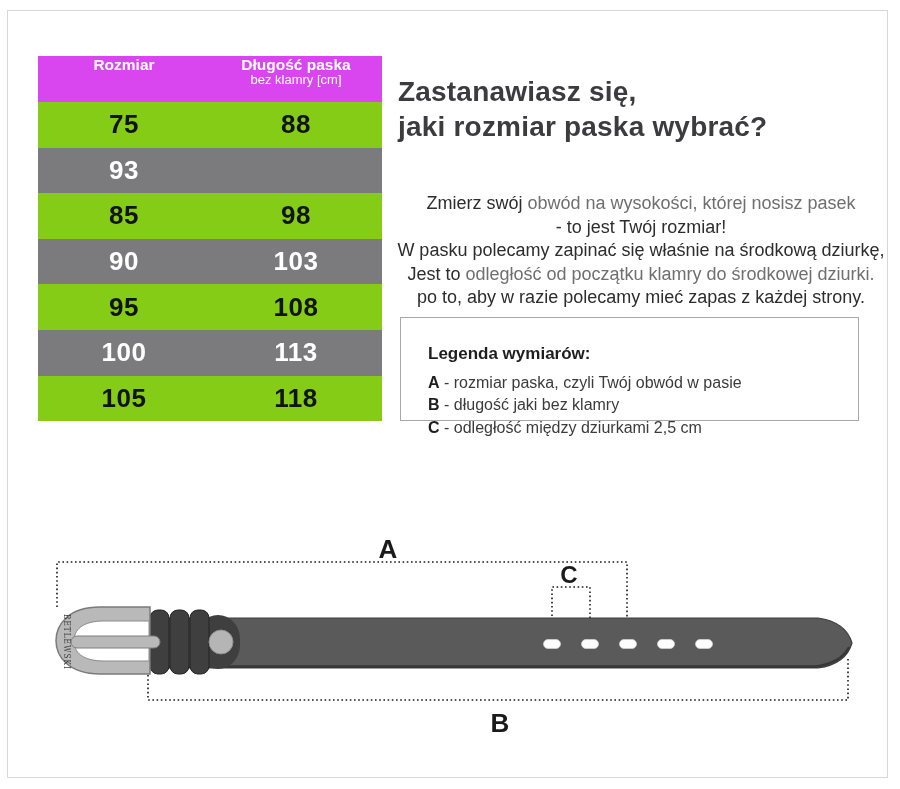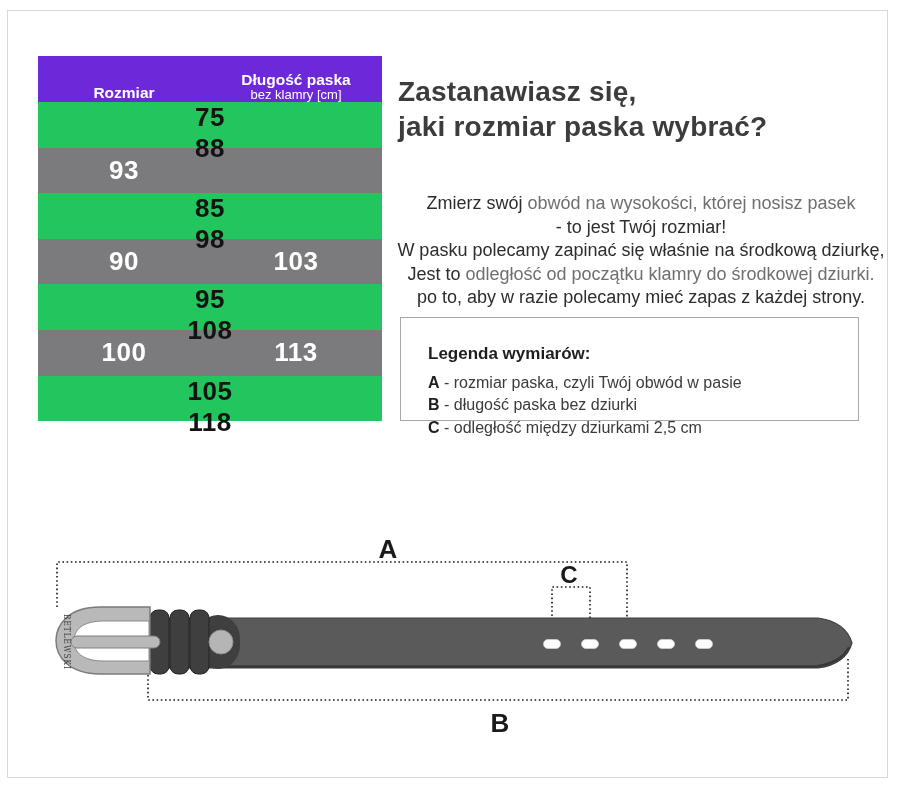--- a/index.html
+++ b/index.html
@@ -3,28 +3,28 @@
 <meta charset="utf-8">
 <style>
   html,body{margin:0;padding:0;background:#ffffff;}
   .page{position:relative;width:900px;height:789px;background:#ffffff;overflow:hidden;
         font-family:"Liberation Sans",sans-serif;}
   .page-border{position:absolute;left:7px;top:10px;width:879px;height:766px;
         border:1px solid #d8d8d8;pointer-events:none;}
 
   
   .size-table{position:absolute;left:38px;top:56px;width:344px;}
-  .thead{height:46px;background:#6d28d9;color:#ffffff;display:flex;align-items:flex-end;}
+  .thead{height:46px;background:#d946ef;color:#ffffff;display:flex;align-items:flex-start;}
   .th{width:50%;text-align:center;}
   .th1{font-weight:bold;font-size:15.5px;}
   .th2-l1{font-weight:bold;font-size:15.5px;line-height:17px;}
   .th2-l2{font-weight:normal;font-size:13px;line-height:14px;}
   .trow{height:45.6px;display:flex;align-items:center;font-weight:bold;font-size:26px;}
   .trow .td{width:50%;text-align:center;letter-spacing:0.5px;}
-  .trow.light{background:#22c55e;color:#131313;flex-direction:column;}
+  .trow.light{background:#84cc16;color:#131313;}
   .trow.dark{background:#7b7b7d;color:#ffffff;}
 
   
   .headline{position:absolute;left:398px;top:74px;width:490px;text-align:left;
         font-size:28px;font-weight:bold;color:#3c3c3f;line-height:35px;letter-spacing:0.2px;}
   .intro{position:absolute;left:393px;top:192px;width:496px;text-align:center;
         font-size:18px;font-weight:normal;color:#2d2d2d;line-height:23.5px;}
   .intro .gray{color:#6f6f6f;}
 
   .legend{position:absolute;left:400px;top:317px;width:459px;height:104px;
@@ -93,21 +93,21 @@
     <div><span>Jest to </span><span class="gray">odległość od początku klamry do środkowej dziurki.</span></div>
     <div><span>po to, aby w razie polecamy mieć zapas z każdej strony.</span></div>
   </div>
 
   <div class="legend">
     <div class="legend-title">Legenda wymiarów:</div>
     <div class="legend-item">
       <span class="key">A</span> <span>- rozmiar paska, czyli Twój obwód w pasie</span>
     </div>
     <div class="legend-item">
-      <span class="key">B</span> <span>- długość paska bez dziurki</span>
+      <span class="key">B</span> <span>- długość jaki bez klamry</span>
     </div>
     <div class="legend-item">
       <span class="key">C</span> <span>- odległość między dziurkami 2,5 cm</span>
     </div>
   </div>
 
   <svg class="belt-diagram" width="900" height="230" viewBox="0 0 900 230" xmlns="http://www.w3.org/2000/svg">
 
     <path class="dot" d="M57 87 V42 H627 V116"></path>
     <path class="dot" d="M552 117 V67 H590 V117"></path>

